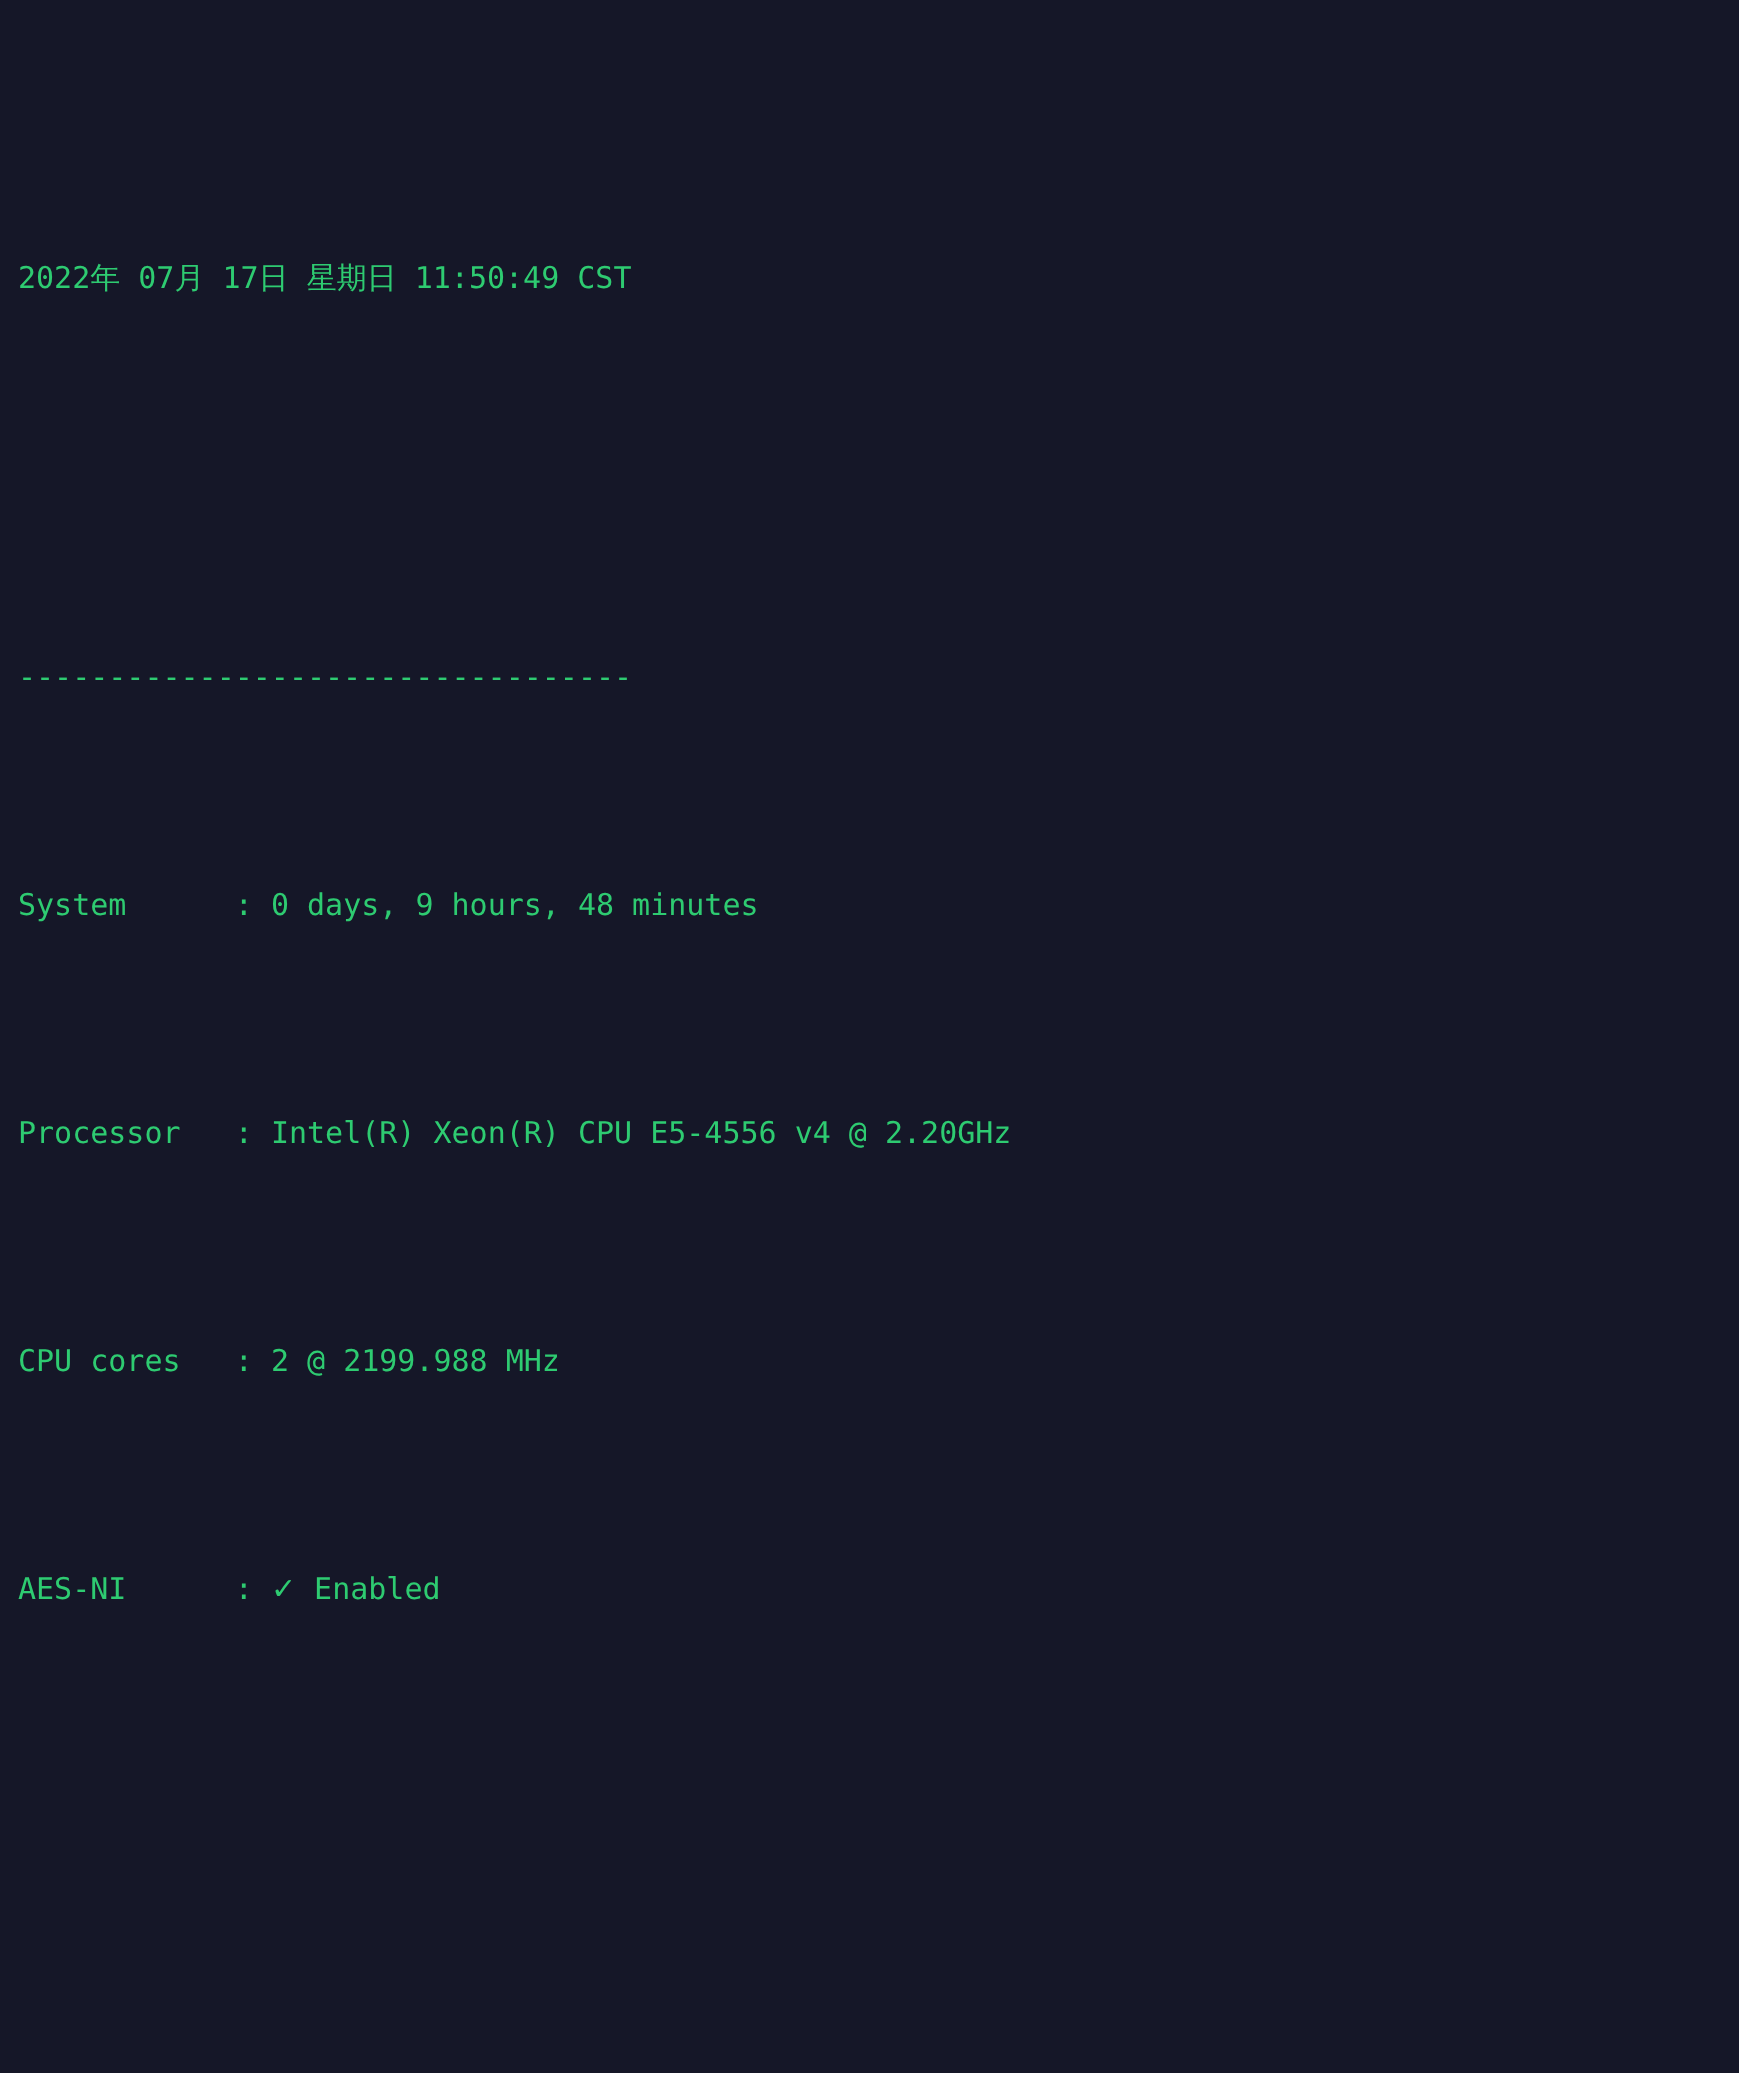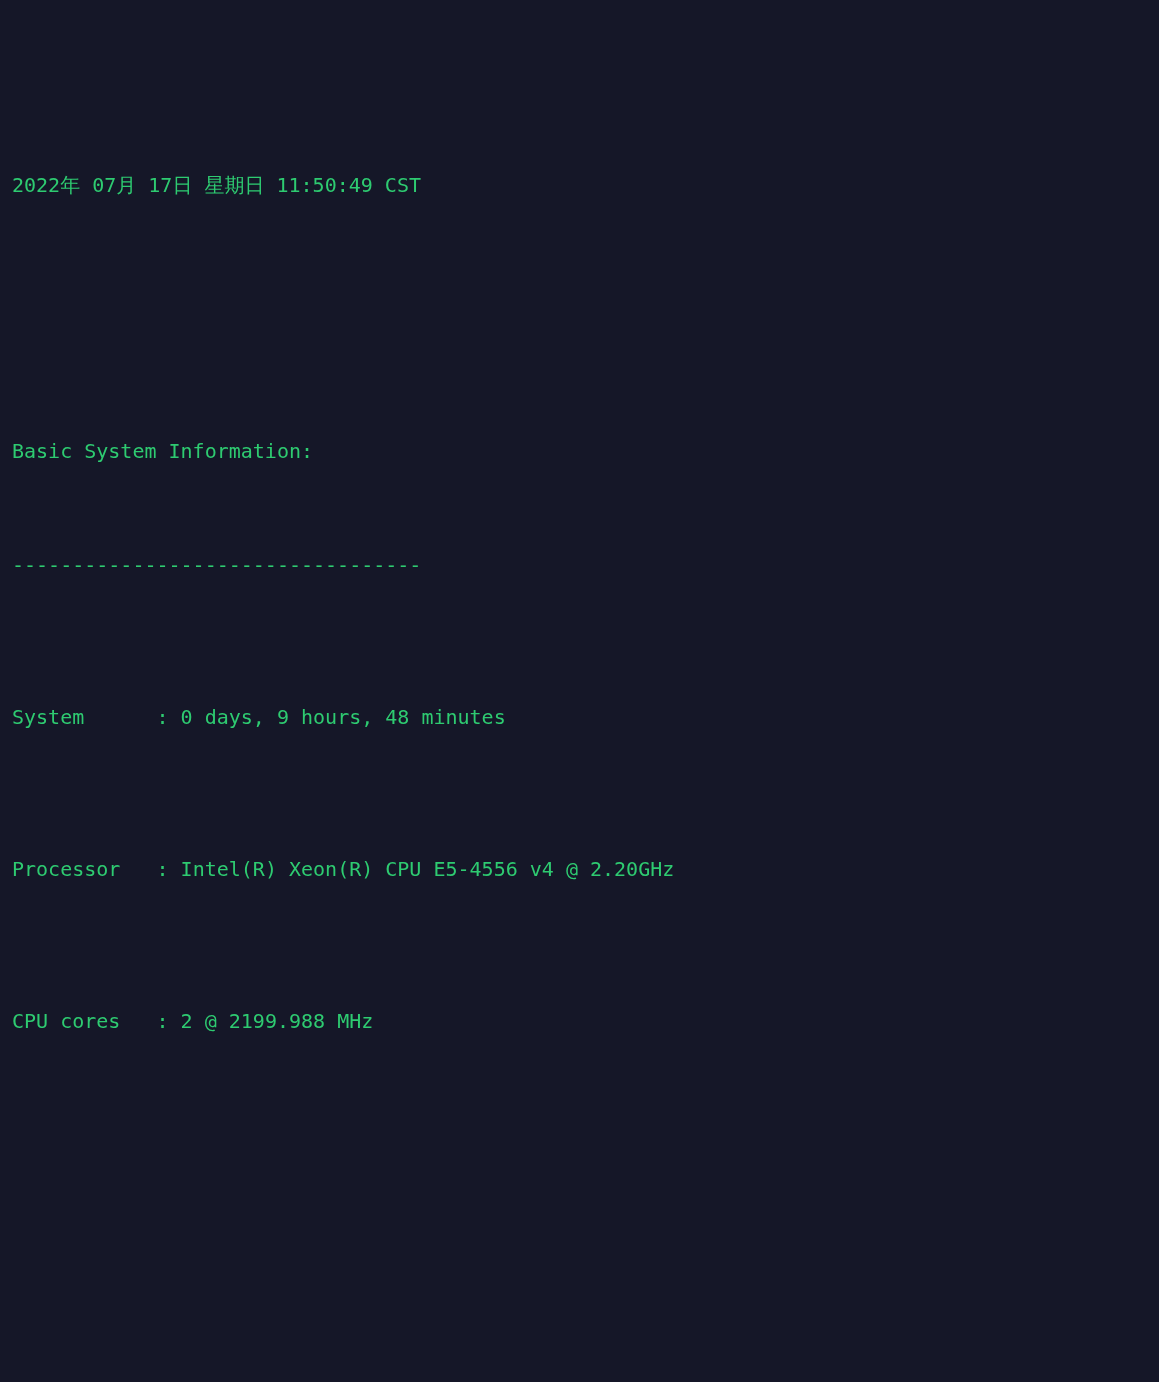--- a/index.html
+++ b/index.html
@@ -40,29 +40,29 @@
   }
 </style>
 </head>
 <body>
 
 <div id="terminal" style="font-size: 20px; line-height: 38px; margin-top: 40px;">
 
   <div class="line">2022年 07月 17日 星期日 11:50:49 CST</div>
   <div class="blank"></div>
 
-  <div class="line">Basic System Information:</div>
   <div class="line">----------------------------------</div>
 
   <div class="line"><span>System      </span><span>: </span><span>0 days, 9 hours, 48 minutes</span></div>
 
   <div class="line"><span>Processor   </span><span>: </span><span>Intel(R) Xeon(R) CPU E5-4556 v4 @ 2.20GHz</span></div>
 
   <div class="line"><span>CPU cores   </span><span>: </span><span>2 @ 2199.988 MHz</span></div>
 
+  <div class="line"><span>AES-NI      </span><span>: </span><span class="check">✓</span><span> Enabled</span></div>
 
 
   
 
   
 
   
 
   
 

